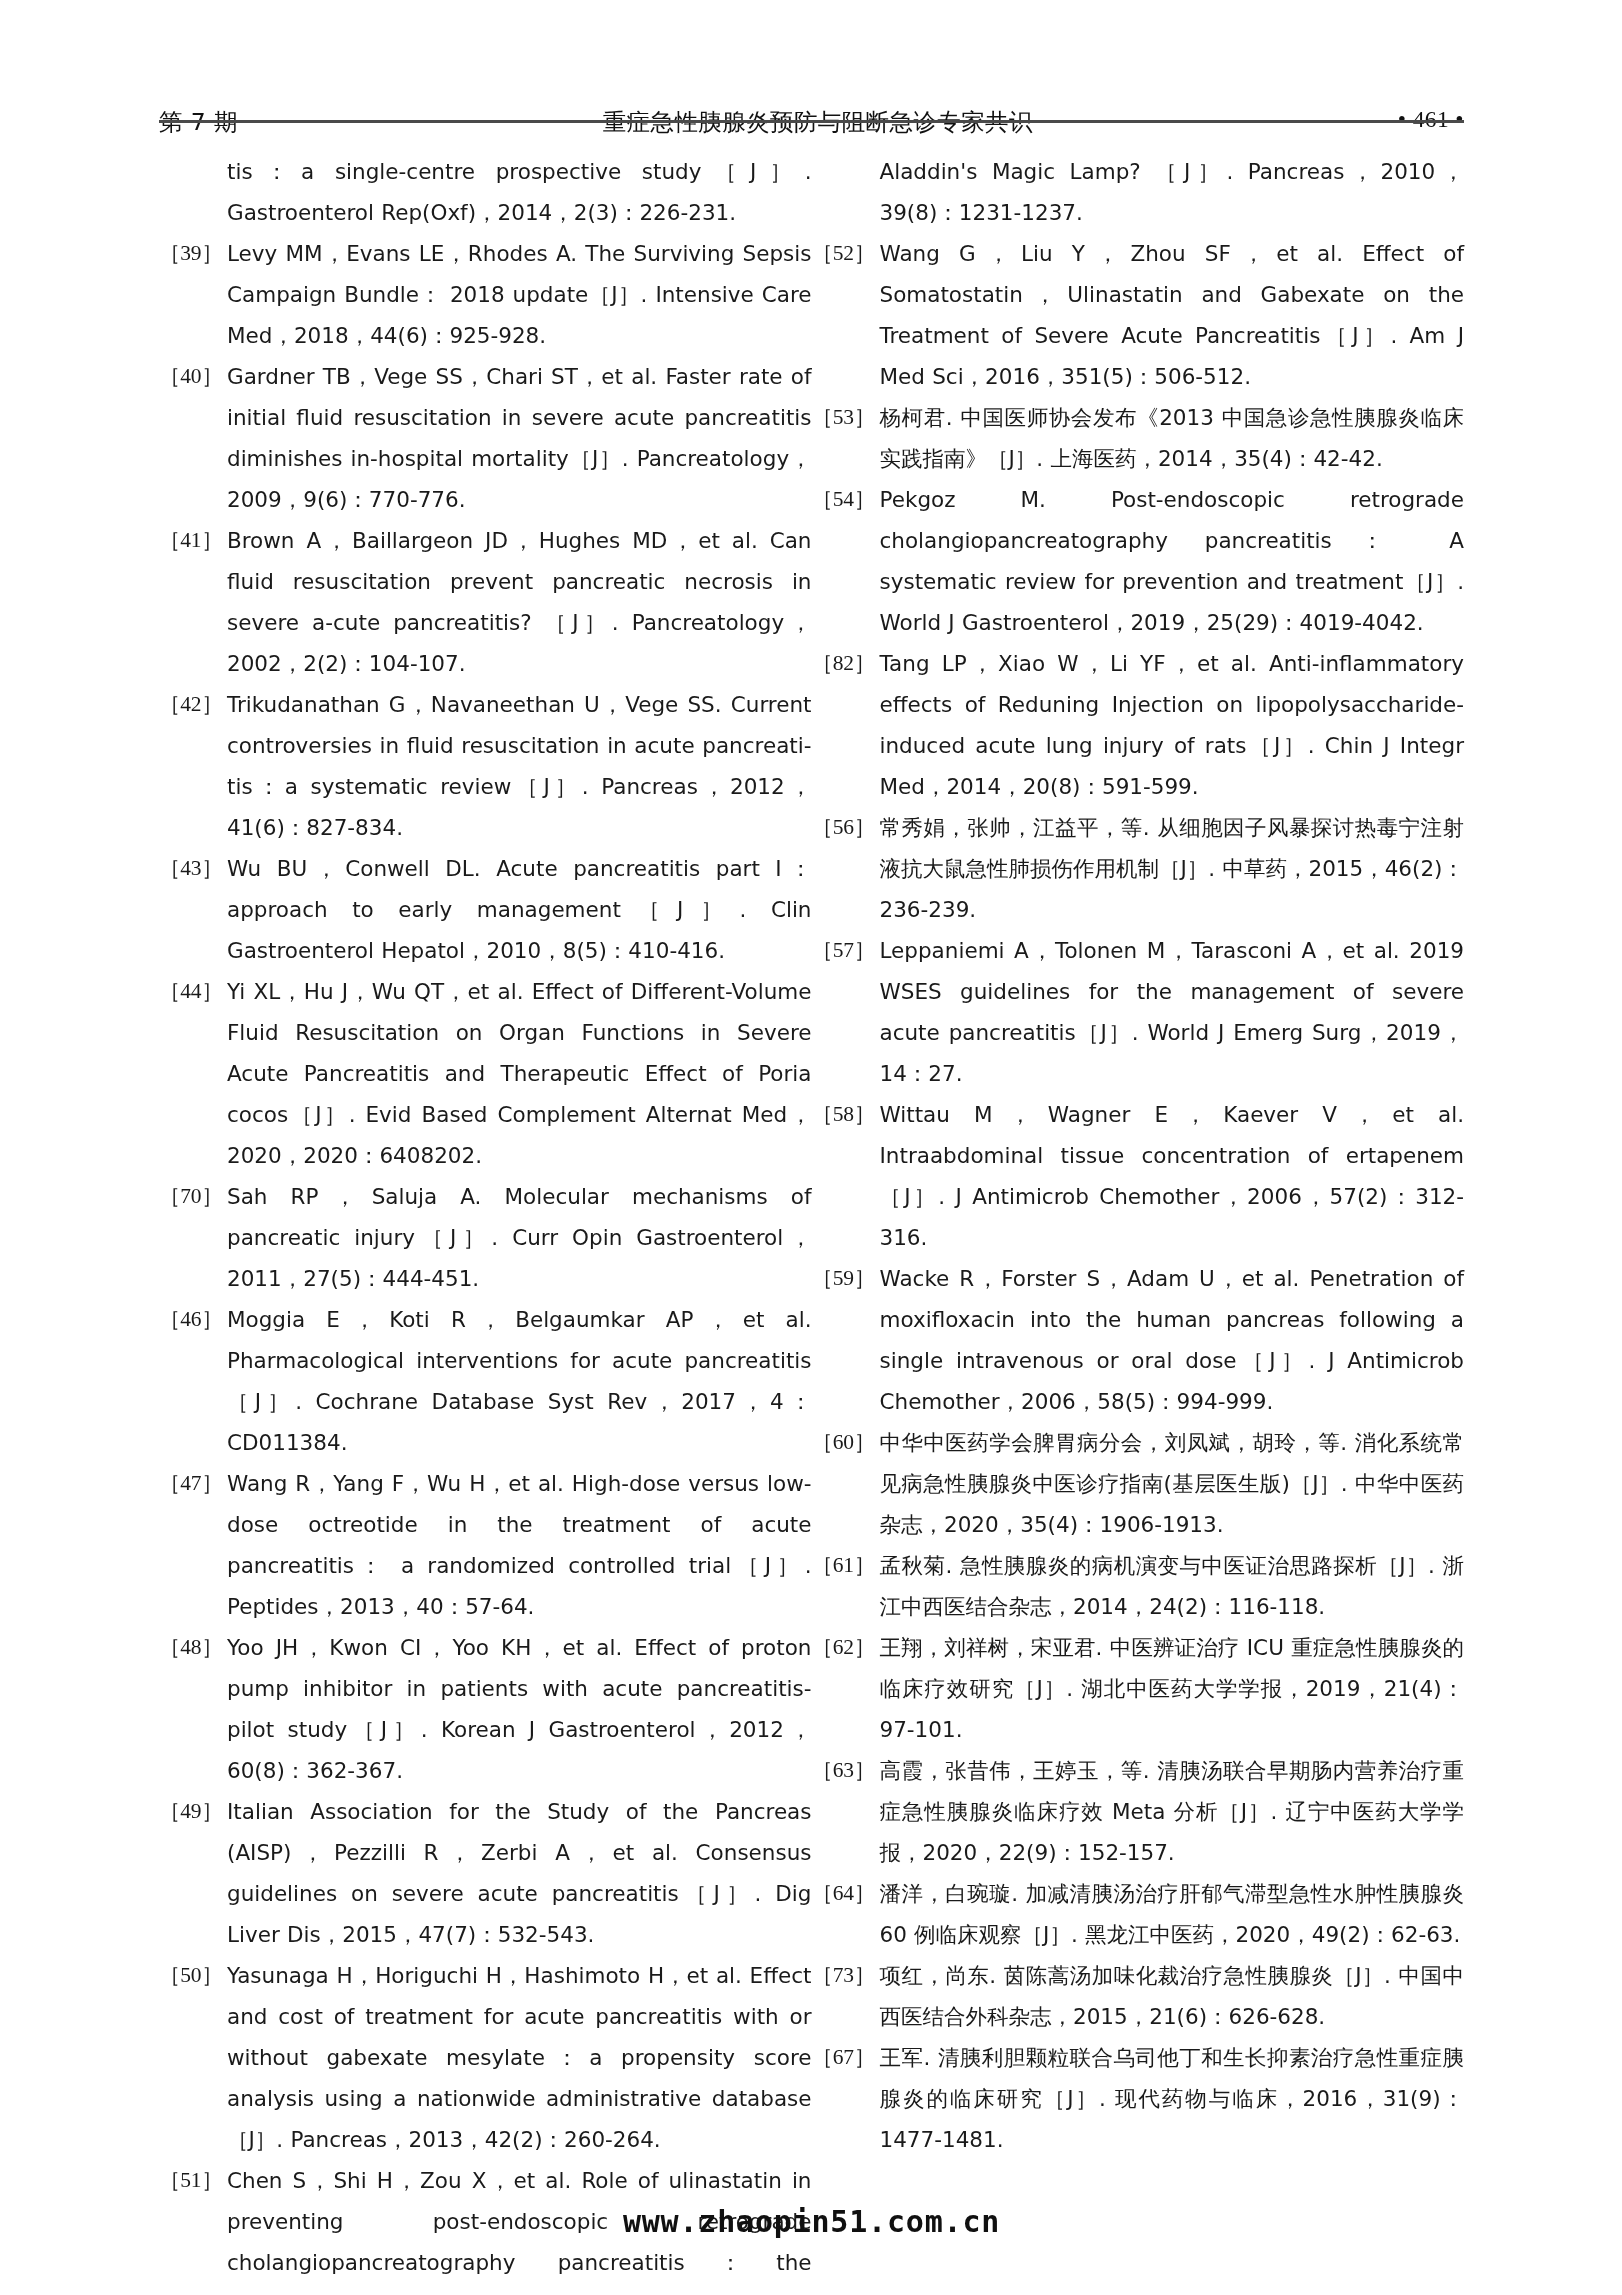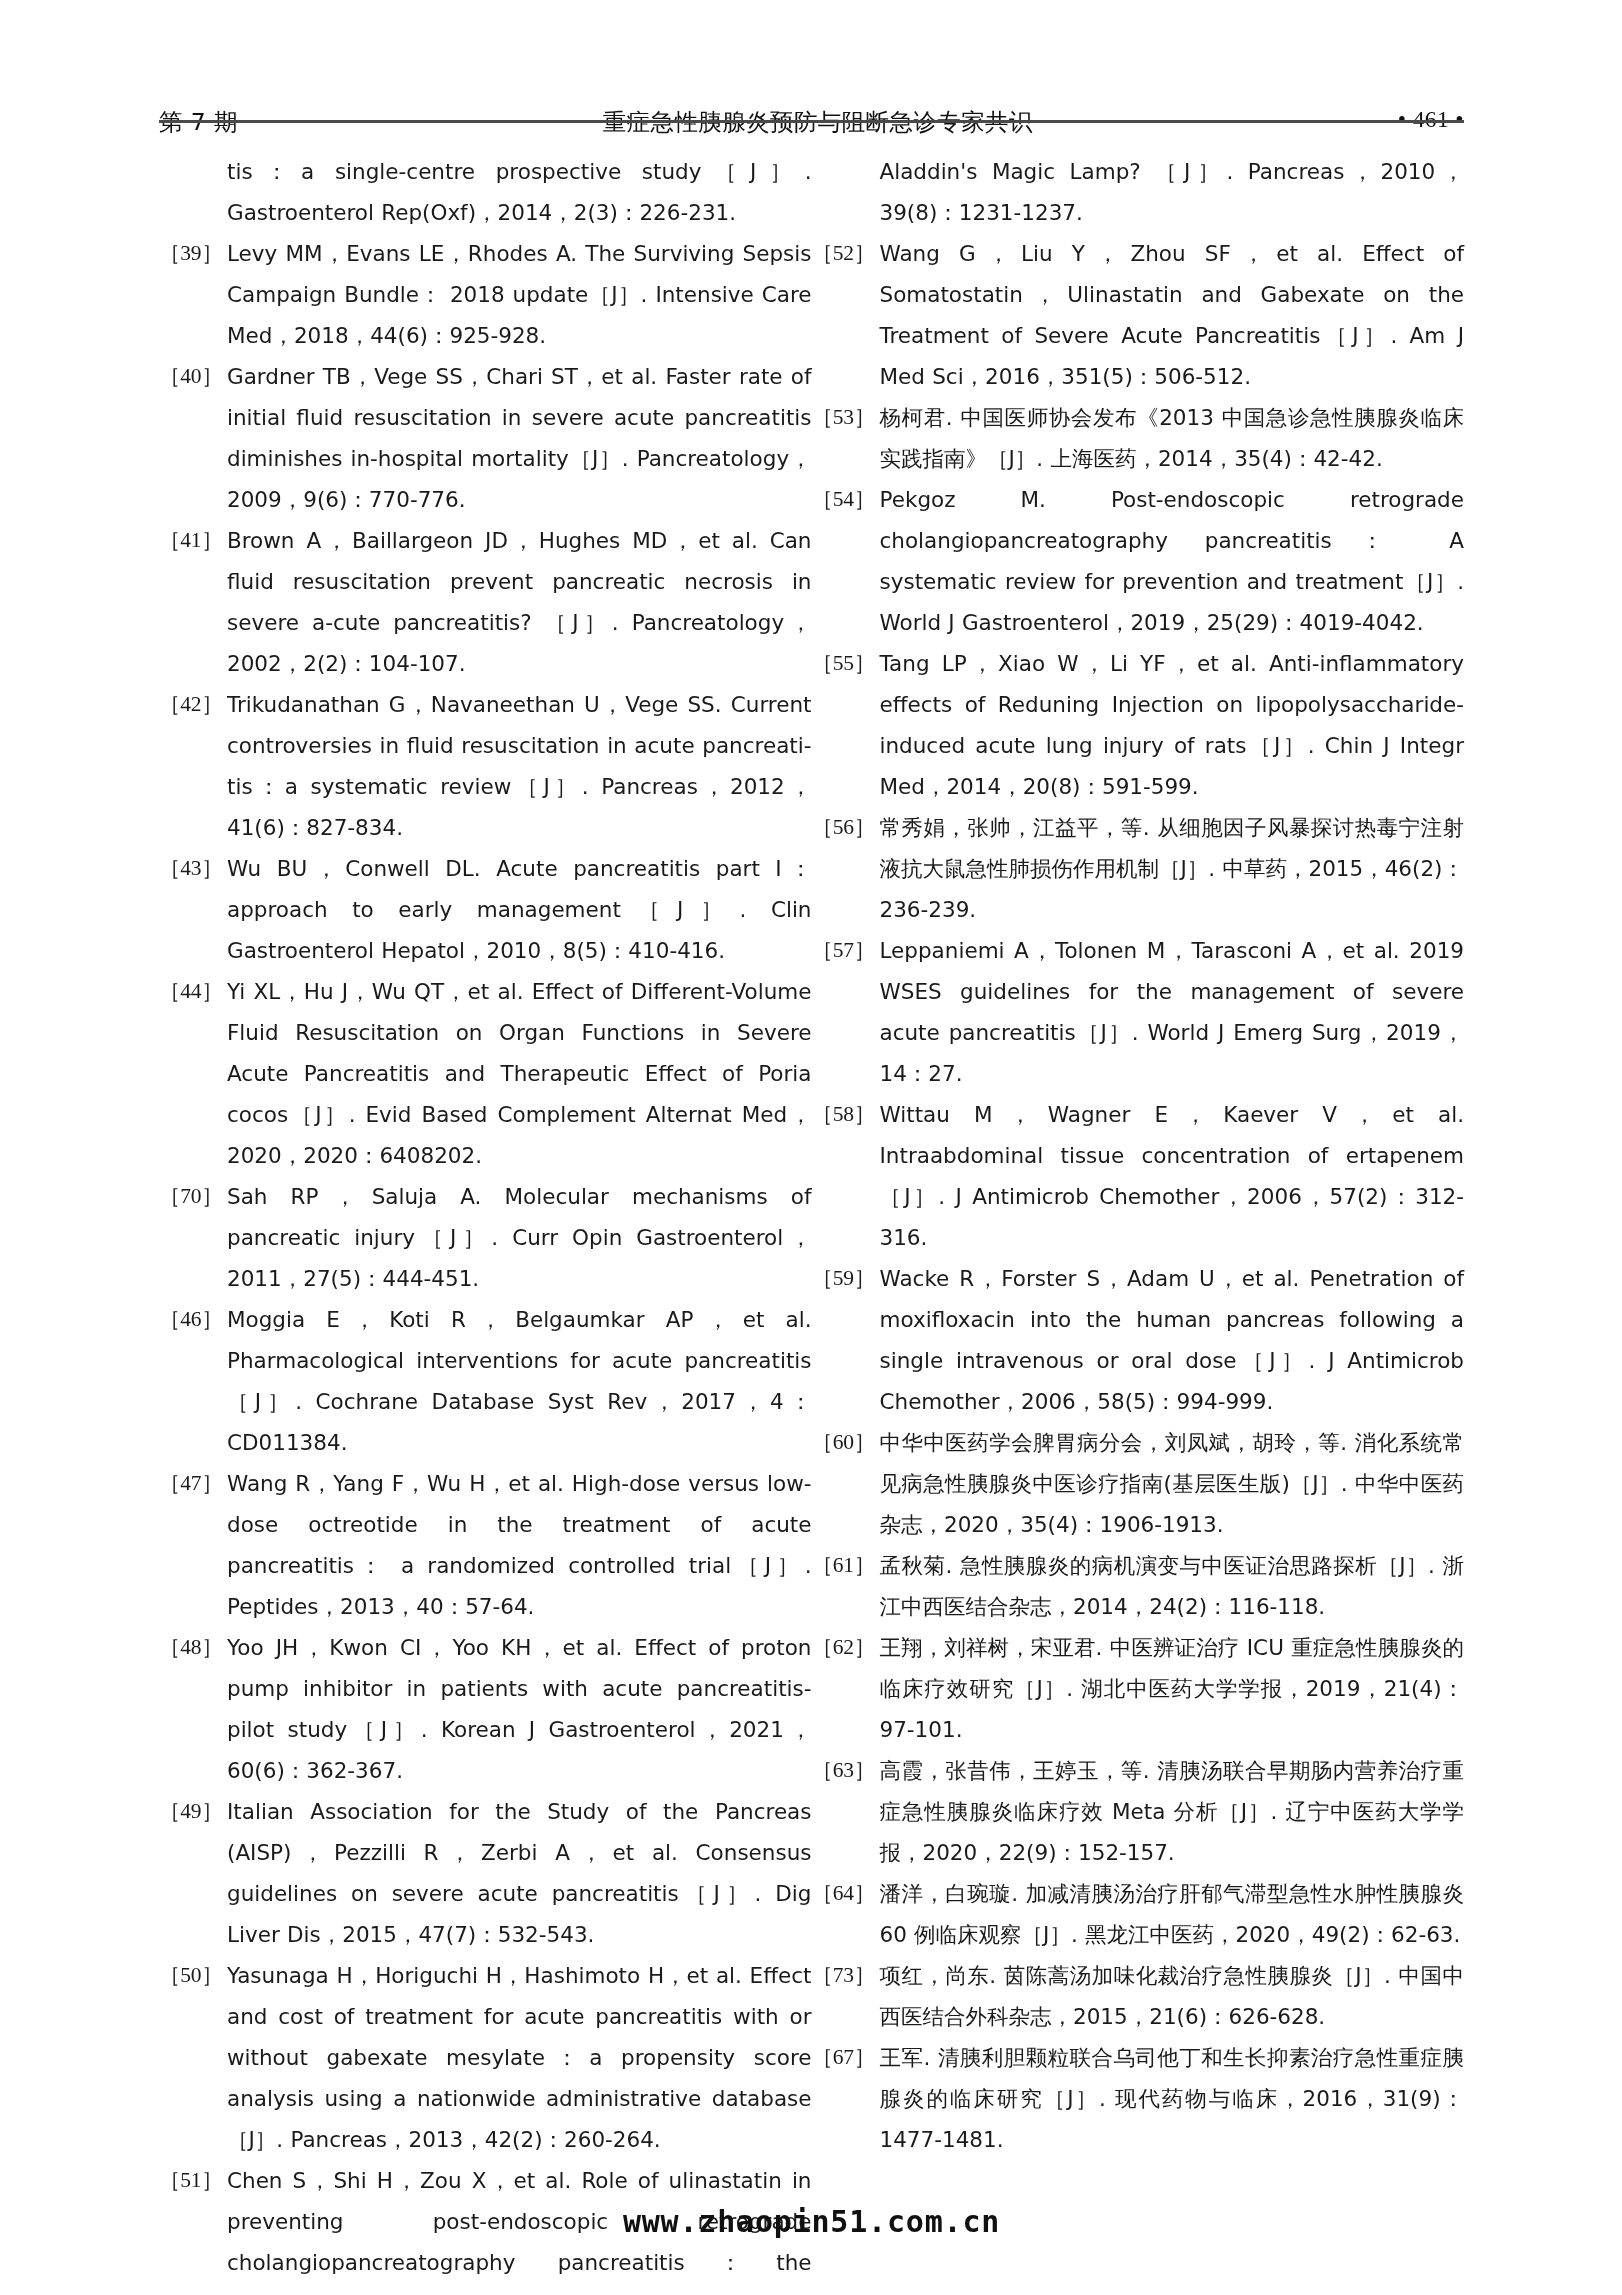--- a/index.html
+++ b/index.html
@@ -161,21 +161,21 @@
         <div class="ref">
           <span class="num">［46］</span>
           <span class="body cjk">Moggia E，Koti R，Belgaumkar AP，et al. Pharmacological interventions for acute pancreatitis［J］. Cochrane Database Syst Rev，2017，4：CD011384.</span>
         </div>
         <div class="ref">
           <span class="num">［47］</span>
           <span class="body cjk">Wang R，Yang F，Wu H，et al. High-dose versus low-dose octreotide in the treatment of acute pancreatitis： a randomized controlled trial［J］. Peptides，2013，40：57-64.</span>
         </div>
         <div class="ref">
           <span class="num">［48］</span>
-          <span class="body cjk">Yoo JH，Kwon CI，Yoo KH，et al. Effect of proton pump inhibitor in patients with acute pancreatitis-pilot study［J］. Korean J Gastroenterol，2021，60(6)：362-367.</span>
+          <span class="body cjk">Yoo JH，Kwon CI，Yoo KH，et al. Effect of proton pump inhibitor in patients with acute pancreatitis-pilot study［J］. Korean J Gastroenterol，2012，60(8)：362-367.</span>
         </div>
         <div class="ref">
           <span class="num">［49］</span>
           <span class="body cjk">Italian Association for the Study of the Pancreas (AISP)，Pezzilli R，Zerbi A，et al. Consensus guidelines on severe acute pancreatitis［J］. Dig Liver Dis，2015，47(7)：532-543.</span>
         </div>
         <div class="ref">
           <span class="num">［50］</span>
           <span class="body cjk">Yasunaga H，Horiguchi H，Hashimoto H，et al. Effect and cost of treatment for acute pancreatitis with or without gabexate mesylate：a propensity score analysis using a nationwide administrative database［J］. Pancreas，2013，42(2)：260-264.</span>
         </div>
         <div class="ref">
@@ -194,21 +194,21 @@
         </div>
         <div class="ref">
           <span class="num">［53］</span>
           <span class="body cjk">杨柯君. 中国医师协会发布《2013 中国急诊急性胰腺炎临床实践指南》［J］. 上海医药，2014，35(4)：42-42.</span>
         </div>
         <div class="ref">
           <span class="num">［54］</span>
           <span class="body cjk">Pekgoz M. Post-endoscopic retrograde cholangiopancreatography pancreatitis： A systematic review for prevention and treatment［J］. World J Gastroenterol，2019，25(29)：4019-4042.</span>
         </div>
         <div class="ref">
-          <span class="num">［55］</span>
+          <span class="num">［82］</span>
           <span class="body cjk">Tang LP，Xiao W，Li YF，et al. Anti-inflammatory effects of Reduning Injection on lipopolysaccharide-induced acute lung injury of rats［J］. Chin J Integr Med，2014，20(8)：591-599.</span>
         </div>
         <div class="ref">
           <span class="num">［56］</span>
           <span class="body cjk">常秀娟，张帅，江益平，等. 从细胞因子风暴探讨热毒宁注射液抗大鼠急性肺损伤作用机制［J］. 中草药，2015，46(2)：236-239.</span>
         </div>
         <div class="ref">
           <span class="num">［57］</span>
           <span class="body cjk">Leppaniemi A，Tolonen M，Tarasconi A，et al. 2019 WSES guidelines for the management of severe acute pancreatitis［J］. World J Emerg Surg，2019，14：27.</span>
         </div>

